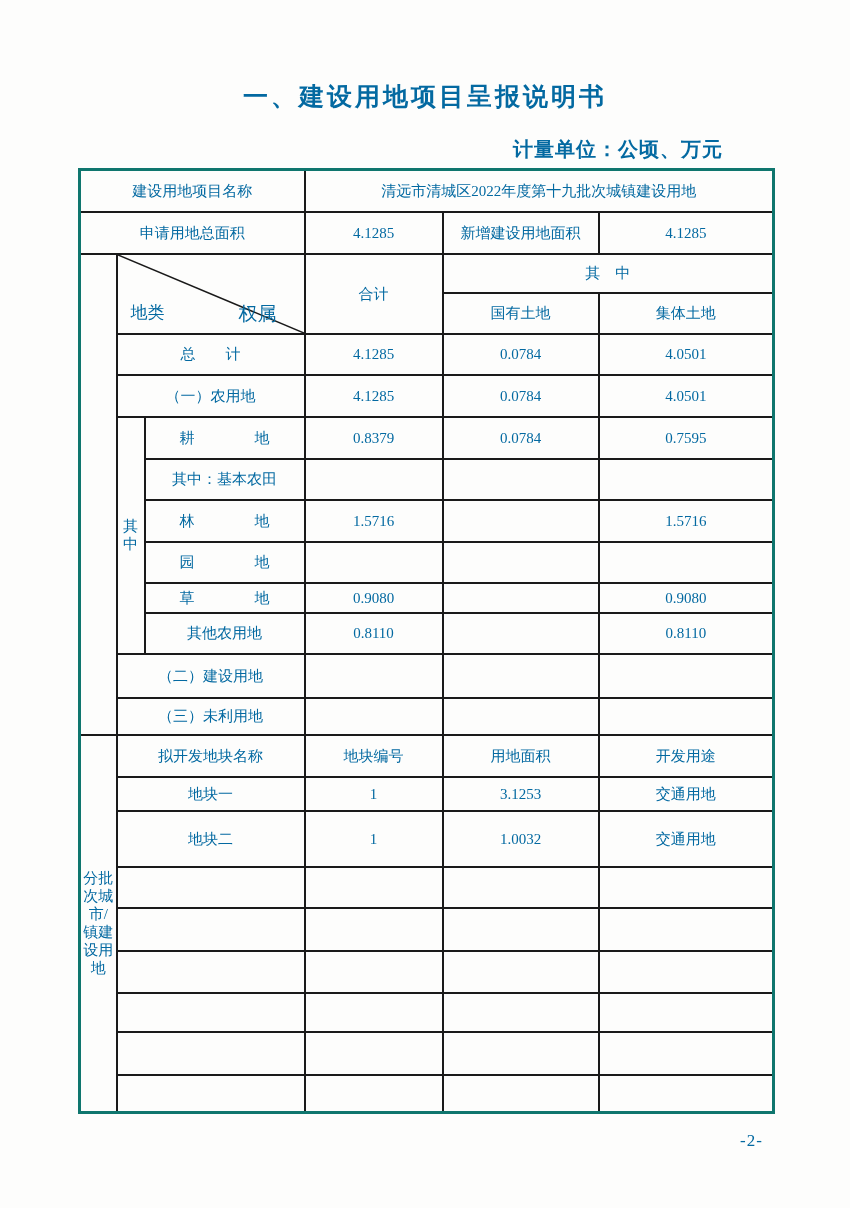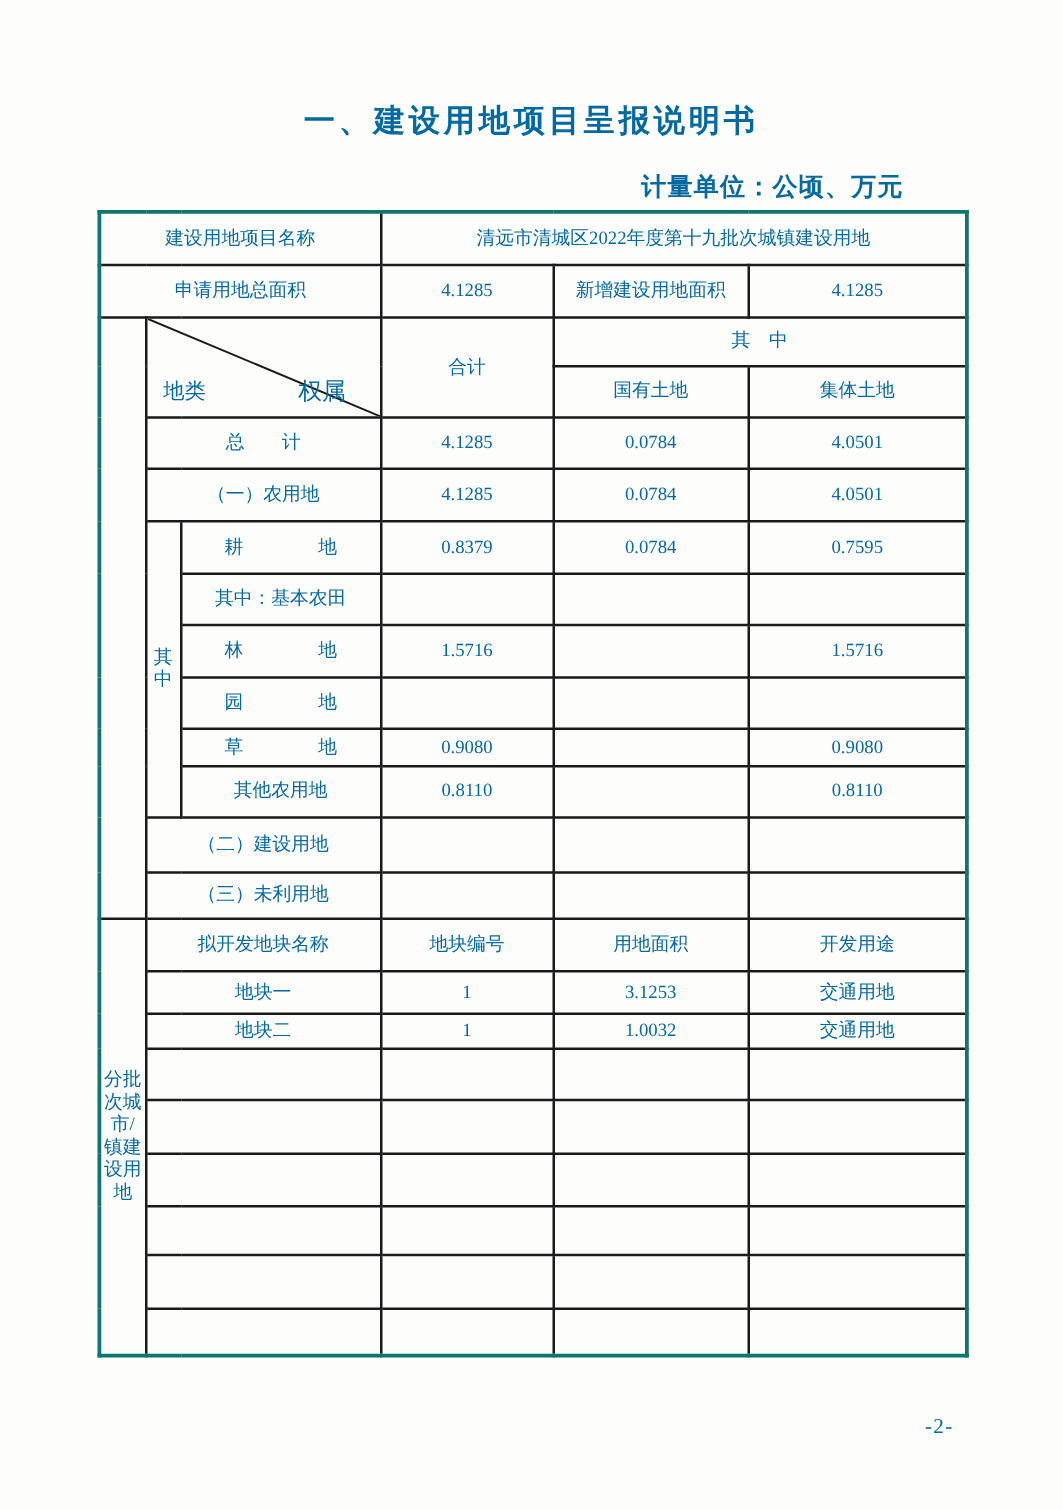--- a/index.html
+++ b/index.html
@@ -170,21 +170,21 @@
         <td>地块编号</td>
         <td>用地面积</td>
         <td>开发用途</td>
       </tr>
       <tr style="height:34px">
         <td colspan="2">地块一</td>
         <td>1</td>
         <td>3.1253</td>
         <td>交通用地</td>
       </tr>
-      <tr style="height:28px">
+      <tr style="height:56px">
         <td colspan="2">地块二</td>
         <td>1</td>
         <td>1.0032</td>
         <td>交通用地</td>
       </tr>
       <tr style="height:41px">
         <td colspan="2"></td>
           <td></td>
           <td></td>
           <td></td>

